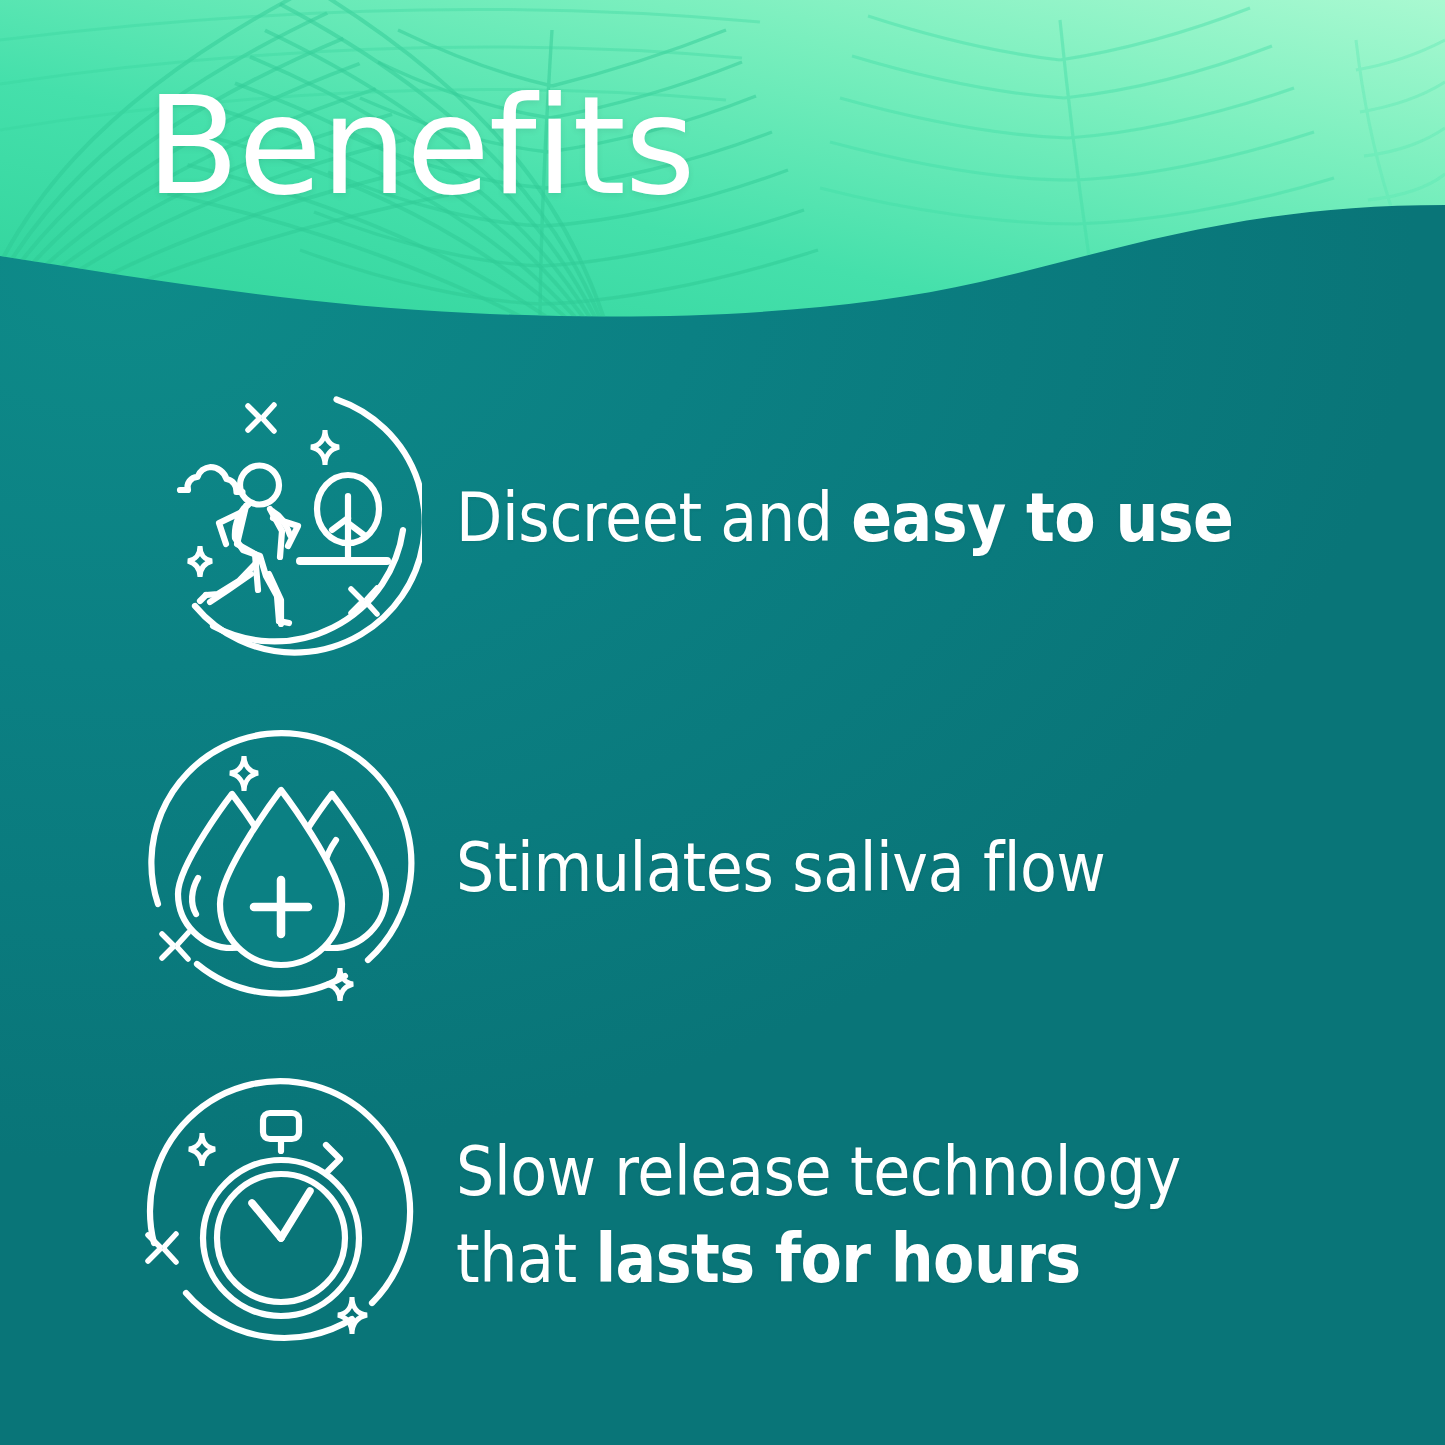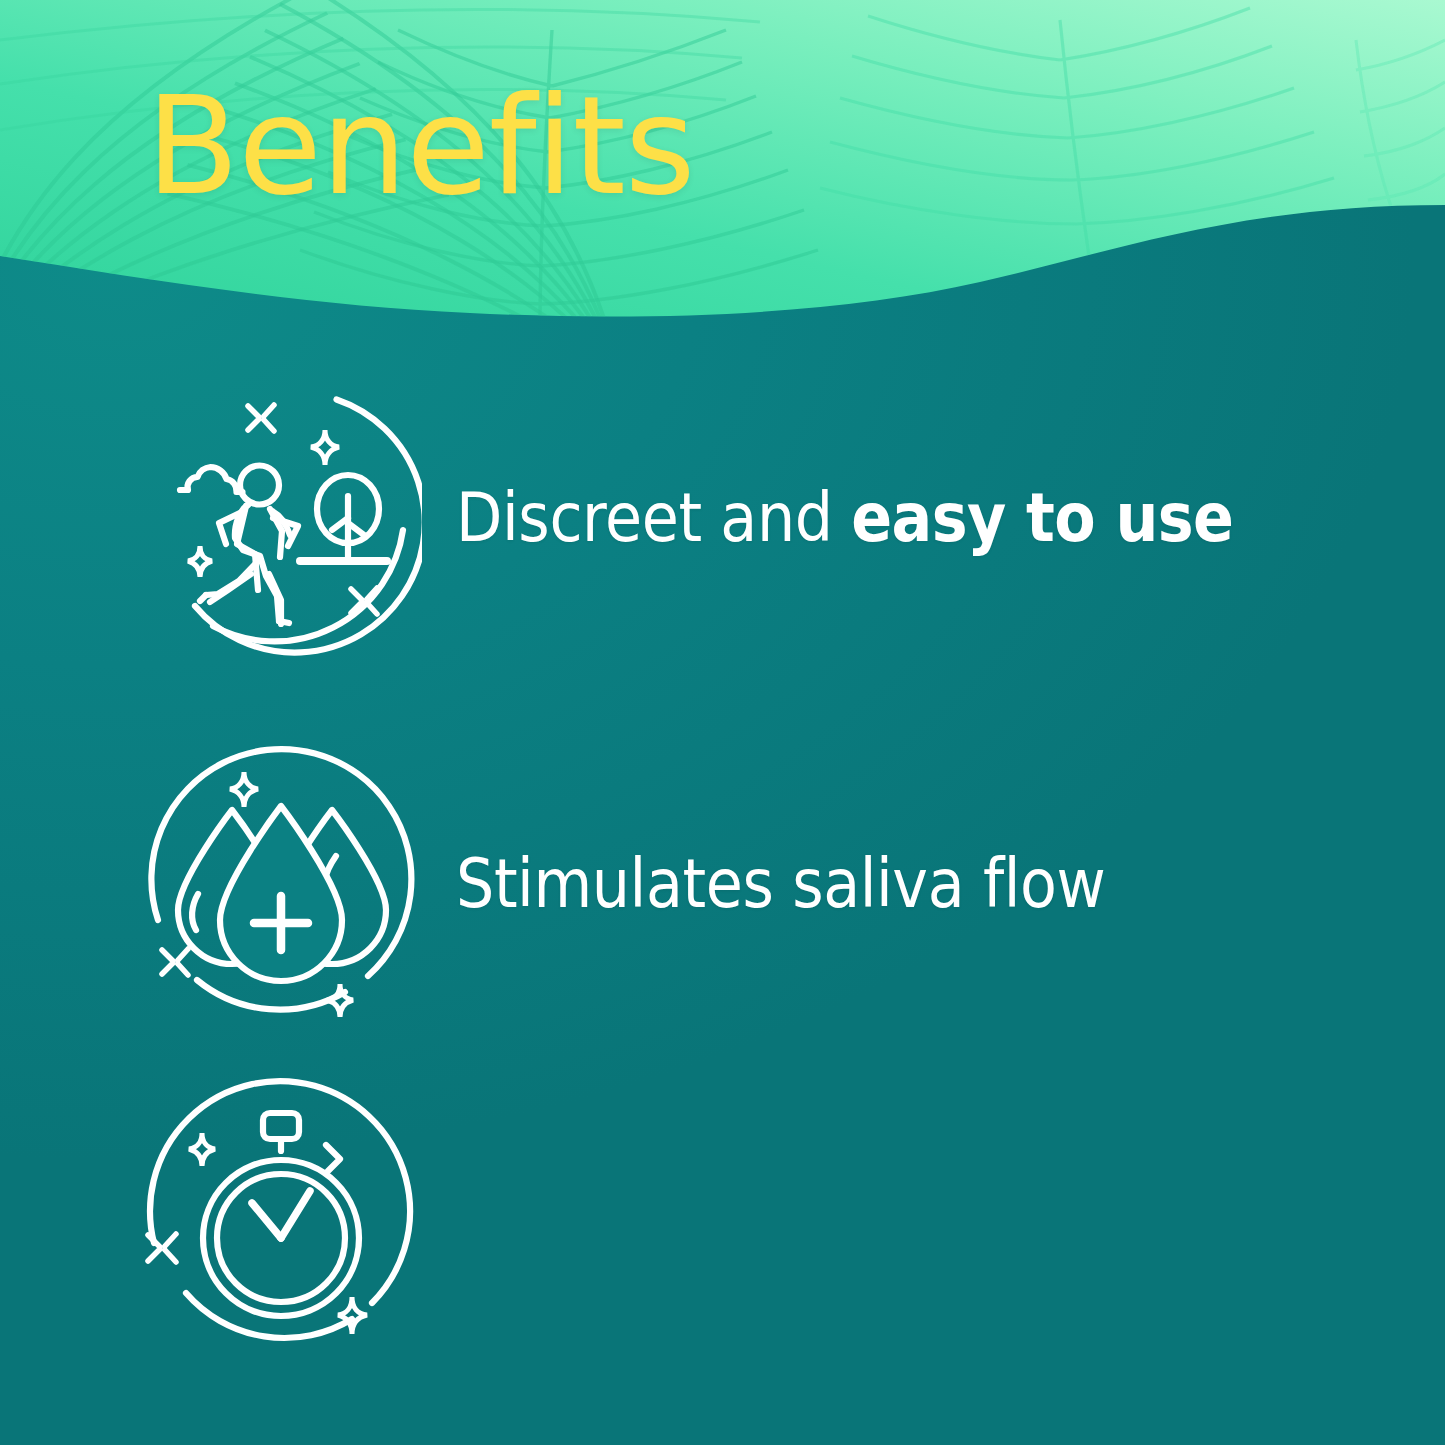--- a/index.html
+++ b/index.html
@@ -29,40 +29,40 @@
   }
   .header-svg { display:block; width:1445px; height:330px; }
 
   
   .title {
     position:absolute;
     left:146px; top:78px;
     font-size:136px;
     line-height:1.0;
     font-weight:400;
-    color:#fde047;
+    color:#ffffff;
     letter-spacing:-1px;
     font-family:"DejaVu Sans", sans-serif;
     text-shadow:0 2px 6px rgba(0,60,50,0.10);
     white-space:nowrap;
   }
 
   
   .rows {
     position:absolute; left:0; top:0; width:1445px; height:1013px;
   }
   .row {
     position:absolute;
     display:flex;
     align-items:center;
     left:140px;
     width:1200px;
   }
   .row-1 { top:378px; }
-  .row-2 { top:744px; }
+  .row-2 { top:728px; }
   .row-3 { top:1075px; }
 
   .icon-wrap {
     width:282px; height:282px;
     flex:0 0 282px;
     position:relative;
   }
   .icon-wrap svg { display:block; width:282px; height:282px; }
 
   .benefit-text {
@@ -295,16 +295,20 @@
 
           <g fill="none" stroke="#ffffff" stroke-width="5">
             <path d="M62,58 c0,10 6,15 13,16 c-7,2 -13,7 -13,17 c0,-10 -6,-15 -13,-17 c7,-1 13,-6 13,-16 z"></path>
             <path d="M212,222 c0,11 6,17 15,18 c-9,2 -15,8 -15,19 c0,-11 -6,-17 -14,-19 c8,-1 14,-7 14,-18 z"></path>
           </g>
           <g fill="none" stroke="#ffffff" stroke-width="5.5" stroke-linecap="round">
             <path d="M8,160 l12,12 M36,159 l-11,12 M8,186 l12,-12 M36,187 l-11,-12"></path>
           </g>
         </svg>
       </div>
+      <div class="benefit-text">
+        <span class="ln"><span>Slow release technology</span><b></b></span>
+        <span class="ln"><span>that </span><b>lasts for hours</b></span>
+      </div>
     </div>
 
   </div>
 </div>
 
 </body></html>

